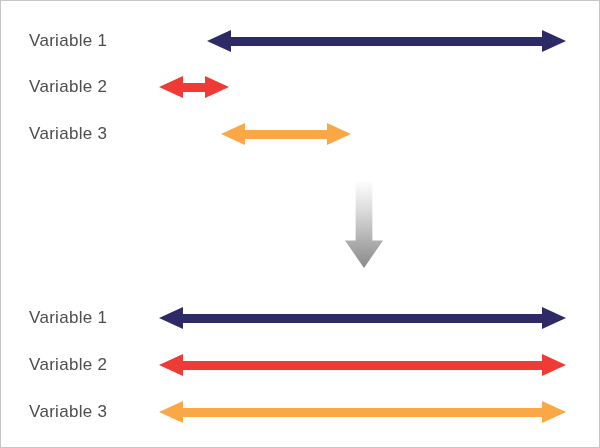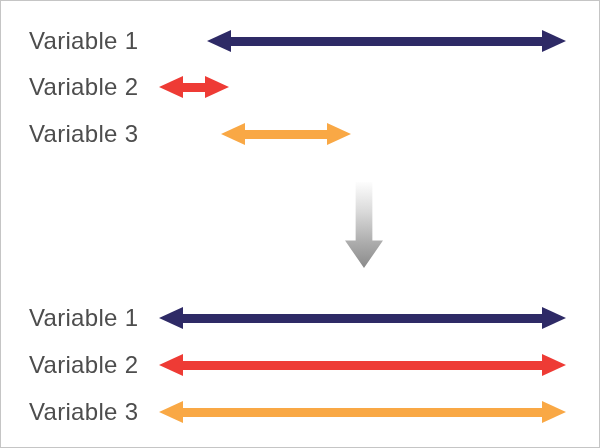--- a/index.html
+++ b/index.html
@@ -18,21 +18,21 @@
     left: 0;
     width: 100%;
     height: 26px;
     margin-top: -13px; 
   }
   .row .label {
     position: absolute;
     left: 28px;
     top: 0;
     line-height: 26px;
-    font-size: 24px;
+    font-size: 17px;
     letter-spacing: 0.3px;
     color: #4d4d4d;
   }
   
   .arrow {
     position: absolute;
     top: 2px;
     height: 22px;
   }
   .arrow .shaft {

